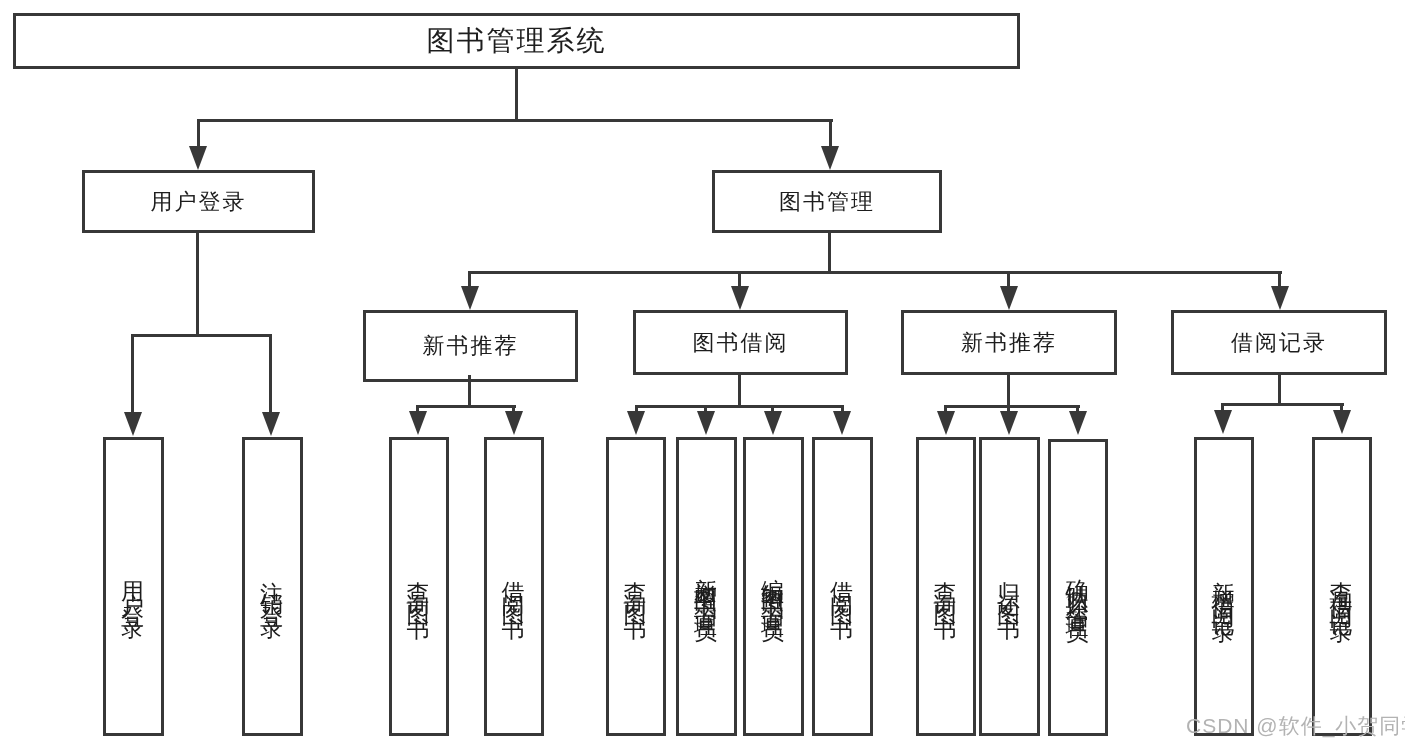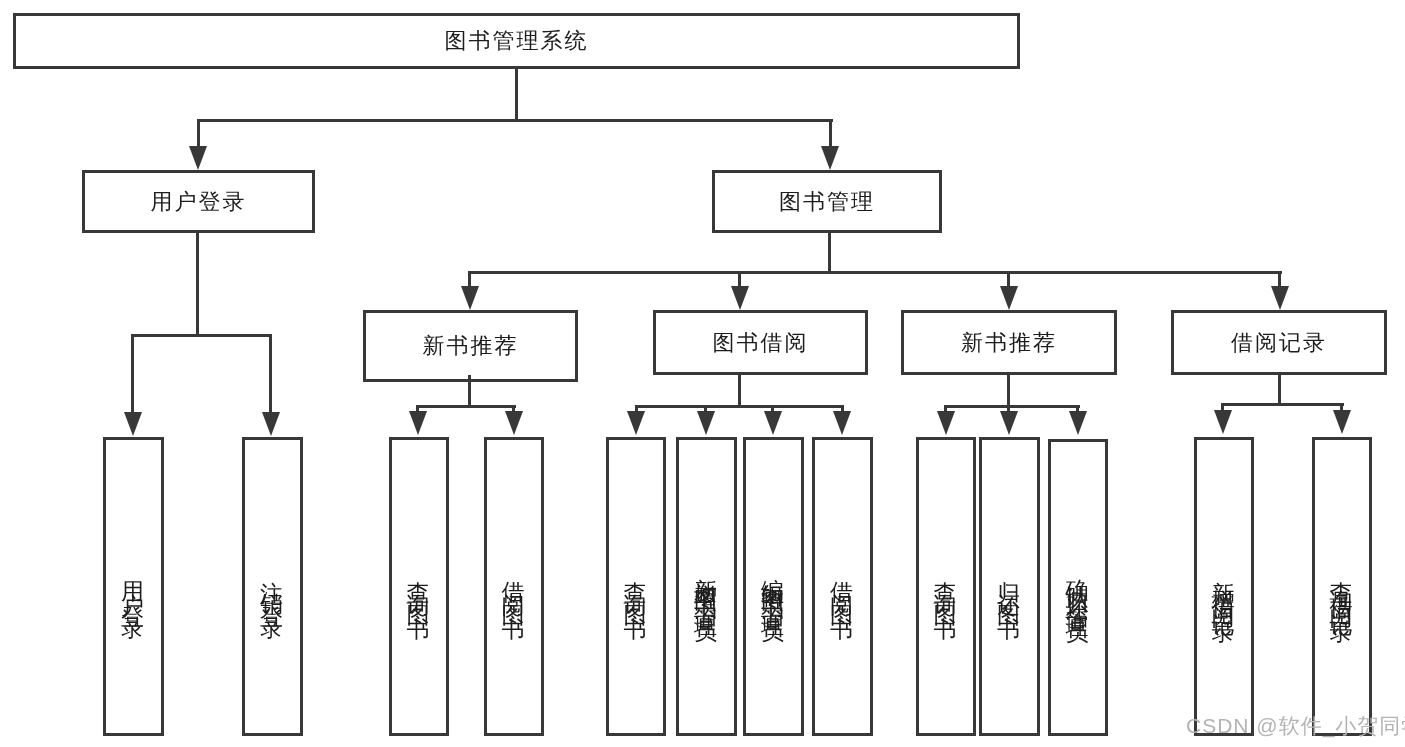--- a/index.html
+++ b/index.html
@@ -19,21 +19,21 @@
     display: flex;
     align-items: center;
     justify-content: center;
   }
   .hlabel {
     font-size: 22px;
     color: #1d1d1d;
     letter-spacing: 2px;
     white-space: nowrap;
   }
-  .root-label { font-size: 22px; }
+  .root-label { font-size: 28px; }
   .line { position: absolute; background: #383838; }
   .ah {
     position: absolute;
     width: 0; height: 0;
     border-left: 9px solid transparent;
     border-right: 9px solid transparent;
     border-top: 24px solid #383838;
   }
   .vt {
     writing-mode: vertical-rl;
@@ -94,21 +94,21 @@
   <div class="line" style="left:738px; top:274px; width:3px; height:14px;"></div>
   <div class="ah" style="left:731px; top:286px;"></div>
   <div class="line" style="left:1007px; top:274px; width:3px; height:14px;"></div>
   <div class="ah" style="left:1000px; top:286px;"></div>
   <div class="line" style="left:1278px; top:274px; width:3px; height:14px;"></div>
   <div class="ah" style="left:1271px; top:286px;"></div>
 
   <div class="box" style="left:363px; top:310px; width:215px; height:72px;">
     <span class="hlabel">新书推荐</span>
   </div>
-  <div class="box" style="left:633px; top:310px; width:215px; height:65px;margin-left:20px;">
+  <div class="box" style="left:633px; top:310px; width:215px; height:65px;">
     <span class="hlabel">图书借阅</span>
   </div>
   <div class="box" style="left:901px; top:310px; width:216px; height:65px;">
     <span class="hlabel">新书推荐</span>
   </div>
   <div class="box" style="left:1171px; top:310px; width:216px; height:65px;">
     <span class="hlabel">借阅记录</span>
   </div>
 
   <div class="line" style="left:468px; top:375px; width:3px; height:32px;"></div>

